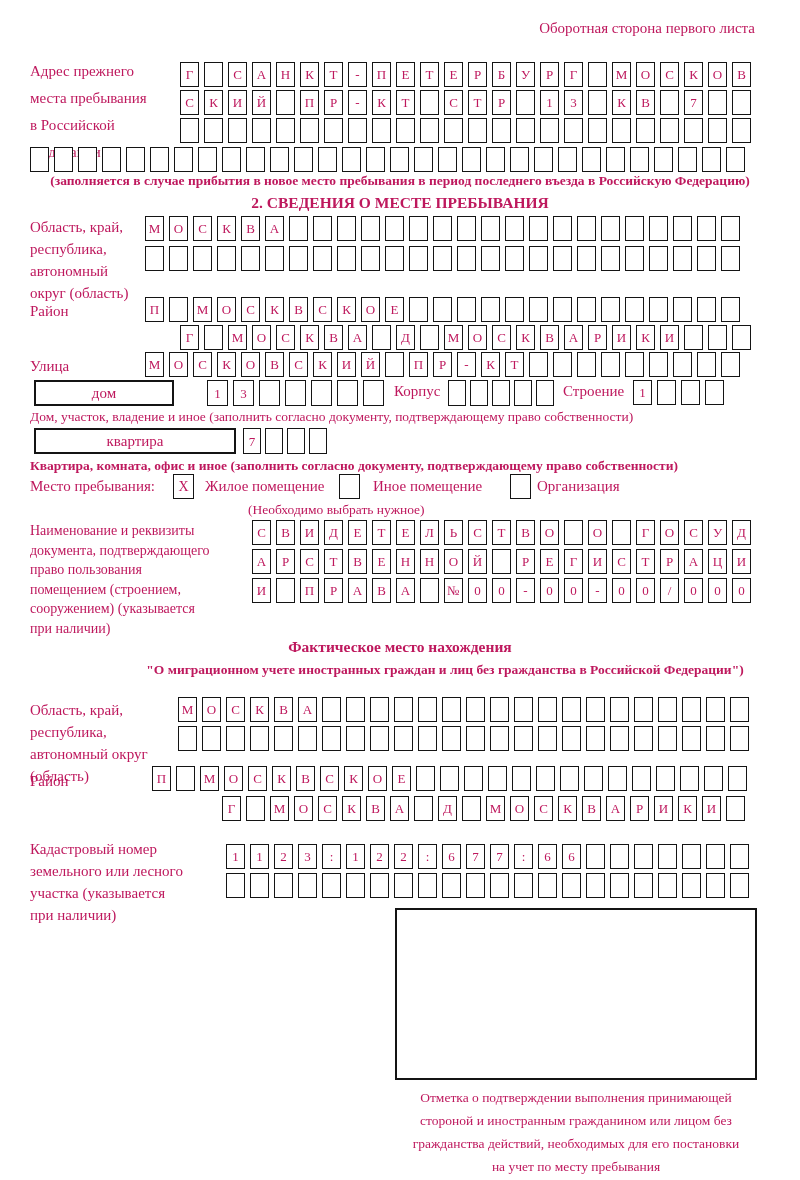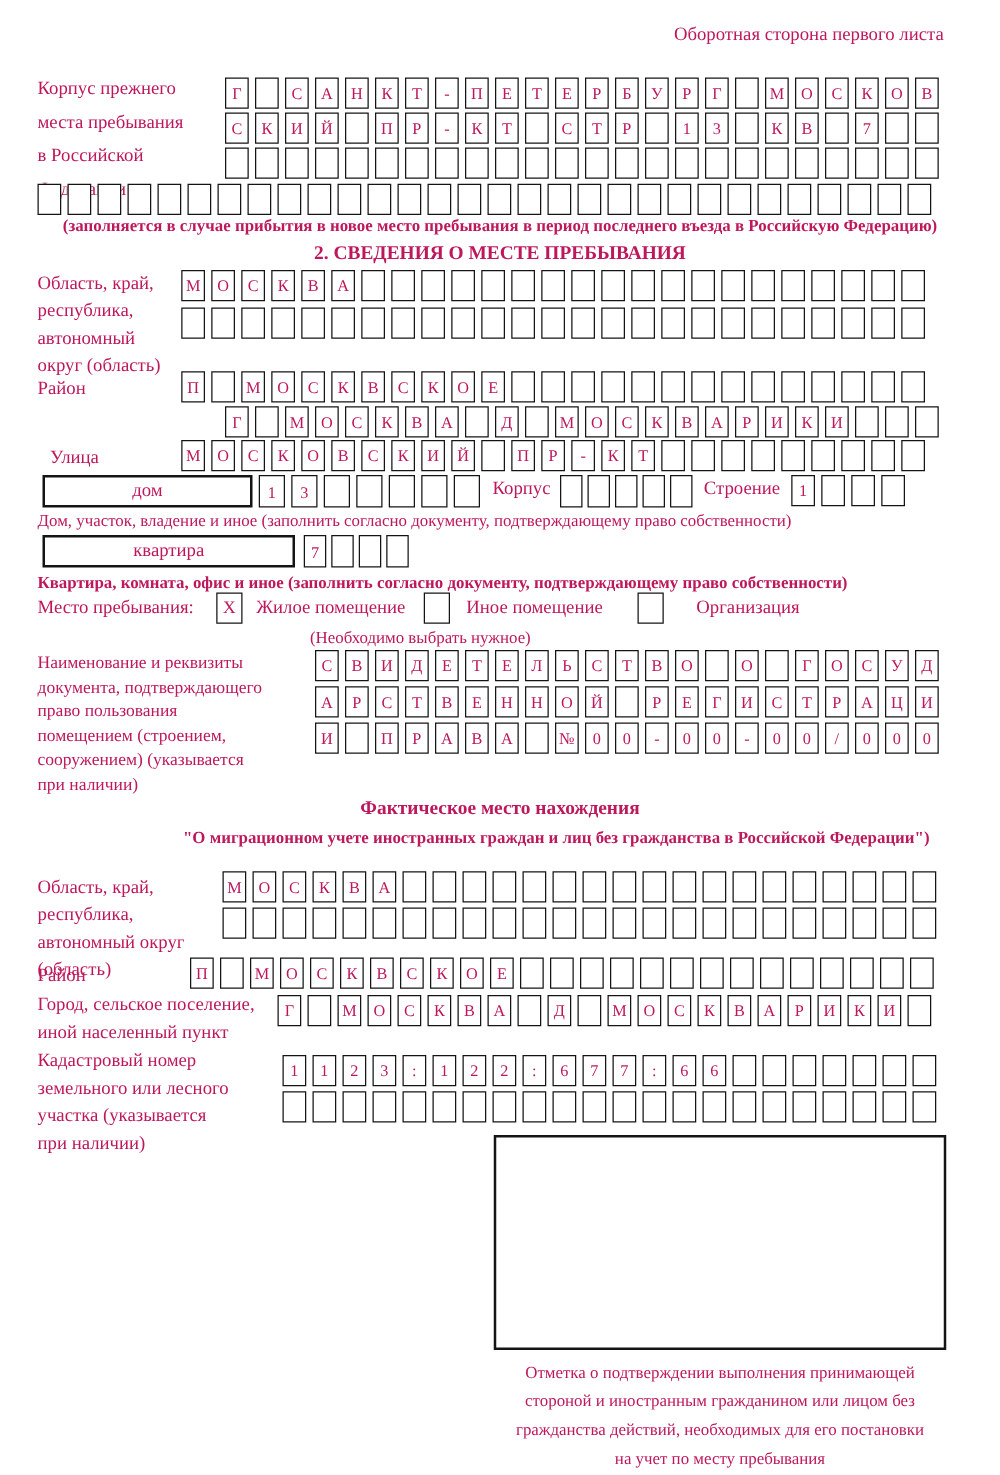--- a/index.html
+++ b/index.html
@@ -35,21 +35,21 @@
   .lh27{line-height:27px;}
 </style>
 </head>
 <body>
 
 <div class="page">
 
   <div class="abs" style="top:20px;right:45px;font-size:15px;">Оборотная сторона первого листа</div>
 
   <div class="label lh27" style="left:30px;top:58px;">
-      <div>Корпус прежнего</div>
+      <div>Адрес прежнего</div>
       <div>места пребывания</div>
       <div>в Российской</div>
       <div>Федерации</div>
     </div>
   <div class="cellrow" style="left:180px;top:62px;">
       <span class="cell">Г</span>
       <span class="cell"></span>
       <span class="cell">С</span>
       <span class="cell">А</span>
       <span class="cell">Н</span>
@@ -271,21 +271,21 @@
       <span class="cell">А</span>
       <span class="cell">Р</span>
       <span class="cell">И</span>
       <span class="cell">К</span>
       <span class="cell">И</span>
       <span class="cell"></span>
       <span class="cell"></span>
       <span class="cell"></span>
     </div>
 
-  <div class="label" style="left:40px;top:355px;">Улица</div>
+  <div class="label" style="left:30px;top:355px;">Улица</div>
   <div class="cellrow" style="left:145px;top:352px;">
       <span class="cell">М</span>
       <span class="cell">О</span>
       <span class="cell">С</span>
       <span class="cell">К</span>
       <span class="cell">О</span>
       <span class="cell">В</span>
       <span class="cell">С</span>
       <span class="cell">К</span>
       <span class="cell">И</span>
@@ -300,21 +300,21 @@
       <span class="cell"></span>
       <span class="cell"></span>
       <span class="cell"></span>
       <span class="cell"></span>
       <span class="cell"></span>
       <span class="cell"></span>
       <span class="cell"></span>
       <span class="cell"></span>
     </div>
 
-  <div class="widebox" style="left:34px;top:380px;width:168px;">дом</div>
+  <div class="widebox" style="left:34px;top:380px;width:140px;">дом</div>
   <div class="cellrow w21" style="left:207px;top:380px;">
       <span class="cell">1</span>
       <span class="cell">3</span>
       <span class="cell"></span>
       <span class="cell"></span>
       <span class="cell"></span>
       <span class="cell"></span>
       <span class="cell"></span>
     </div>
   <div class="abs" style="left:394px;top:383px;font-size:15px;">Корпус</div>
@@ -342,21 +342,21 @@
       <span class="cell"></span>
     </div>
   <div class="note" style="left:30px;top:458px;font-weight:bold;">Квартира, комната, офис и иное (заполнить согласно документу, подтверждающему право собственности)</div>
 
   <div class="abs" style="left:30px;top:478px;font-size:15px;">Место пребывания:</div>
   <div class="checkbox" style="left:173px;top:474px;">Х</div>
   <div class="abs" style="left:205px;top:478px;font-size:15px;">Жилое помещение</div>
   <div class="checkbox" style="left:339px;top:474px;"></div>
   <div class="abs" style="left:373px;top:478px;font-size:15px;">Иное помещение</div>
   <div class="checkbox" style="left:510px;top:474px;"></div>
-  <div class="abs" style="left:557px;top:478px;font-size:15px;">Организация</div>
+  <div class="abs" style="left:537px;top:478px;font-size:15px;">Организация</div>
   <div class="note" style="left:248px;top:502px;">(Необходимо выбрать нужное)</div>
 
   <div class="label-tight" style="left:30px;top:521px;">
       <div>Наименование и реквизиты</div>
       <div>документа, подтверждающего</div>
       <div>право пользования</div>
       <div>помещением (строением,</div>
       <div>сооружением) (указывается</div>
       <div>при наличии)</div>
     </div>
@@ -516,24 +516,20 @@
       <span class="cell"></span>
       <span class="cell"></span>
       <span class="cell"></span>
       <span class="cell"></span>
       <span class="cell"></span>
       <span class="cell"></span>
       <span class="cell"></span>
       <span class="cell"></span>
     </div>
 
-  <div class="label" style="left:30px;top:793px;">
-      <div>Город, сельское поселение,</div>
-      <div>иной населенный пункт</div>
-    </div>
   <div class="cellrow" style="left:222px;top:796px;">
       <span class="cell">Г</span>
       <span class="cell"></span>
       <span class="cell">М</span>
       <span class="cell">О</span>
       <span class="cell">С</span>
       <span class="cell">К</span>
       <span class="cell">В</span>
       <span class="cell">А</span>
       <span class="cell"></span>

